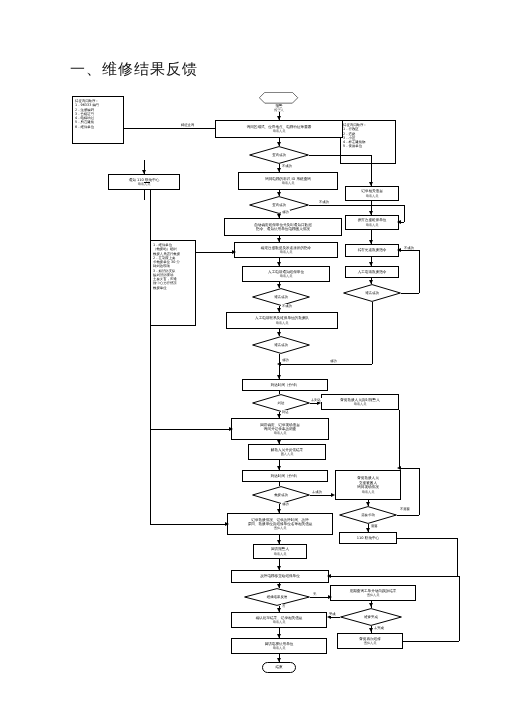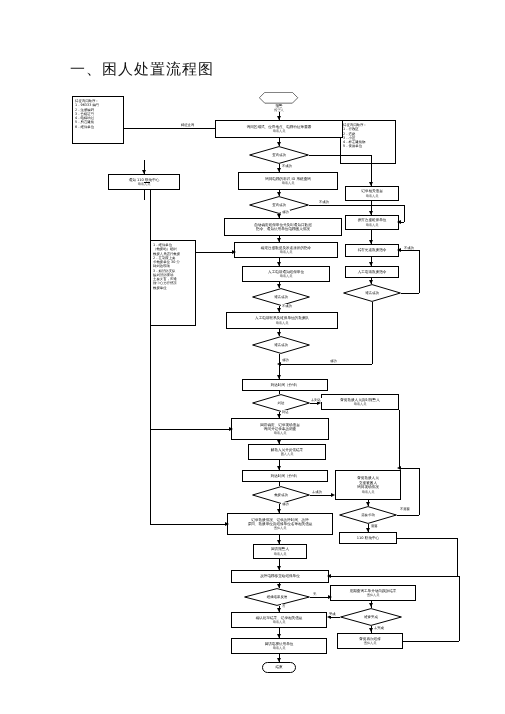--- a/index.html
+++ b/index.html
@@ -37,21 +37,21 @@
   .ar-r{border-top:2.5px solid transparent;border-bottom:2.5px solid transparent;border-left:4px solid #000;}
   .ar-l{border-top:2.5px solid transparent;border-bottom:2.5px solid transparent;border-right:4px solid #000;}
 
   .elbl{position:absolute;font-size:3.3px;background:#fff;color:#000;padding:0 1px;white-space:nowrap;}
 </style>
 </head>
 <body>
 
 <div id="canvas">
 
-  <div class="title">一、困人处置流程图</div>
+  <div class="title">一、维修结果反馈</div>
 
   <div class="node note" style="left:72px;top:96px;width:52px;height:48px;">
     <span class="ln">特征询问顺序：</span>
     <span class="ln">1．96333 编号</span>
     <span class="ln">2．注册编码</span>
     <span class="ln">3．合格证号</span>
     <span class="ln">4．电梯地过</span>
     <span class="ln">5．所在建筑</span>
     <span class="ln">6．维保单位</span>
   </div>

